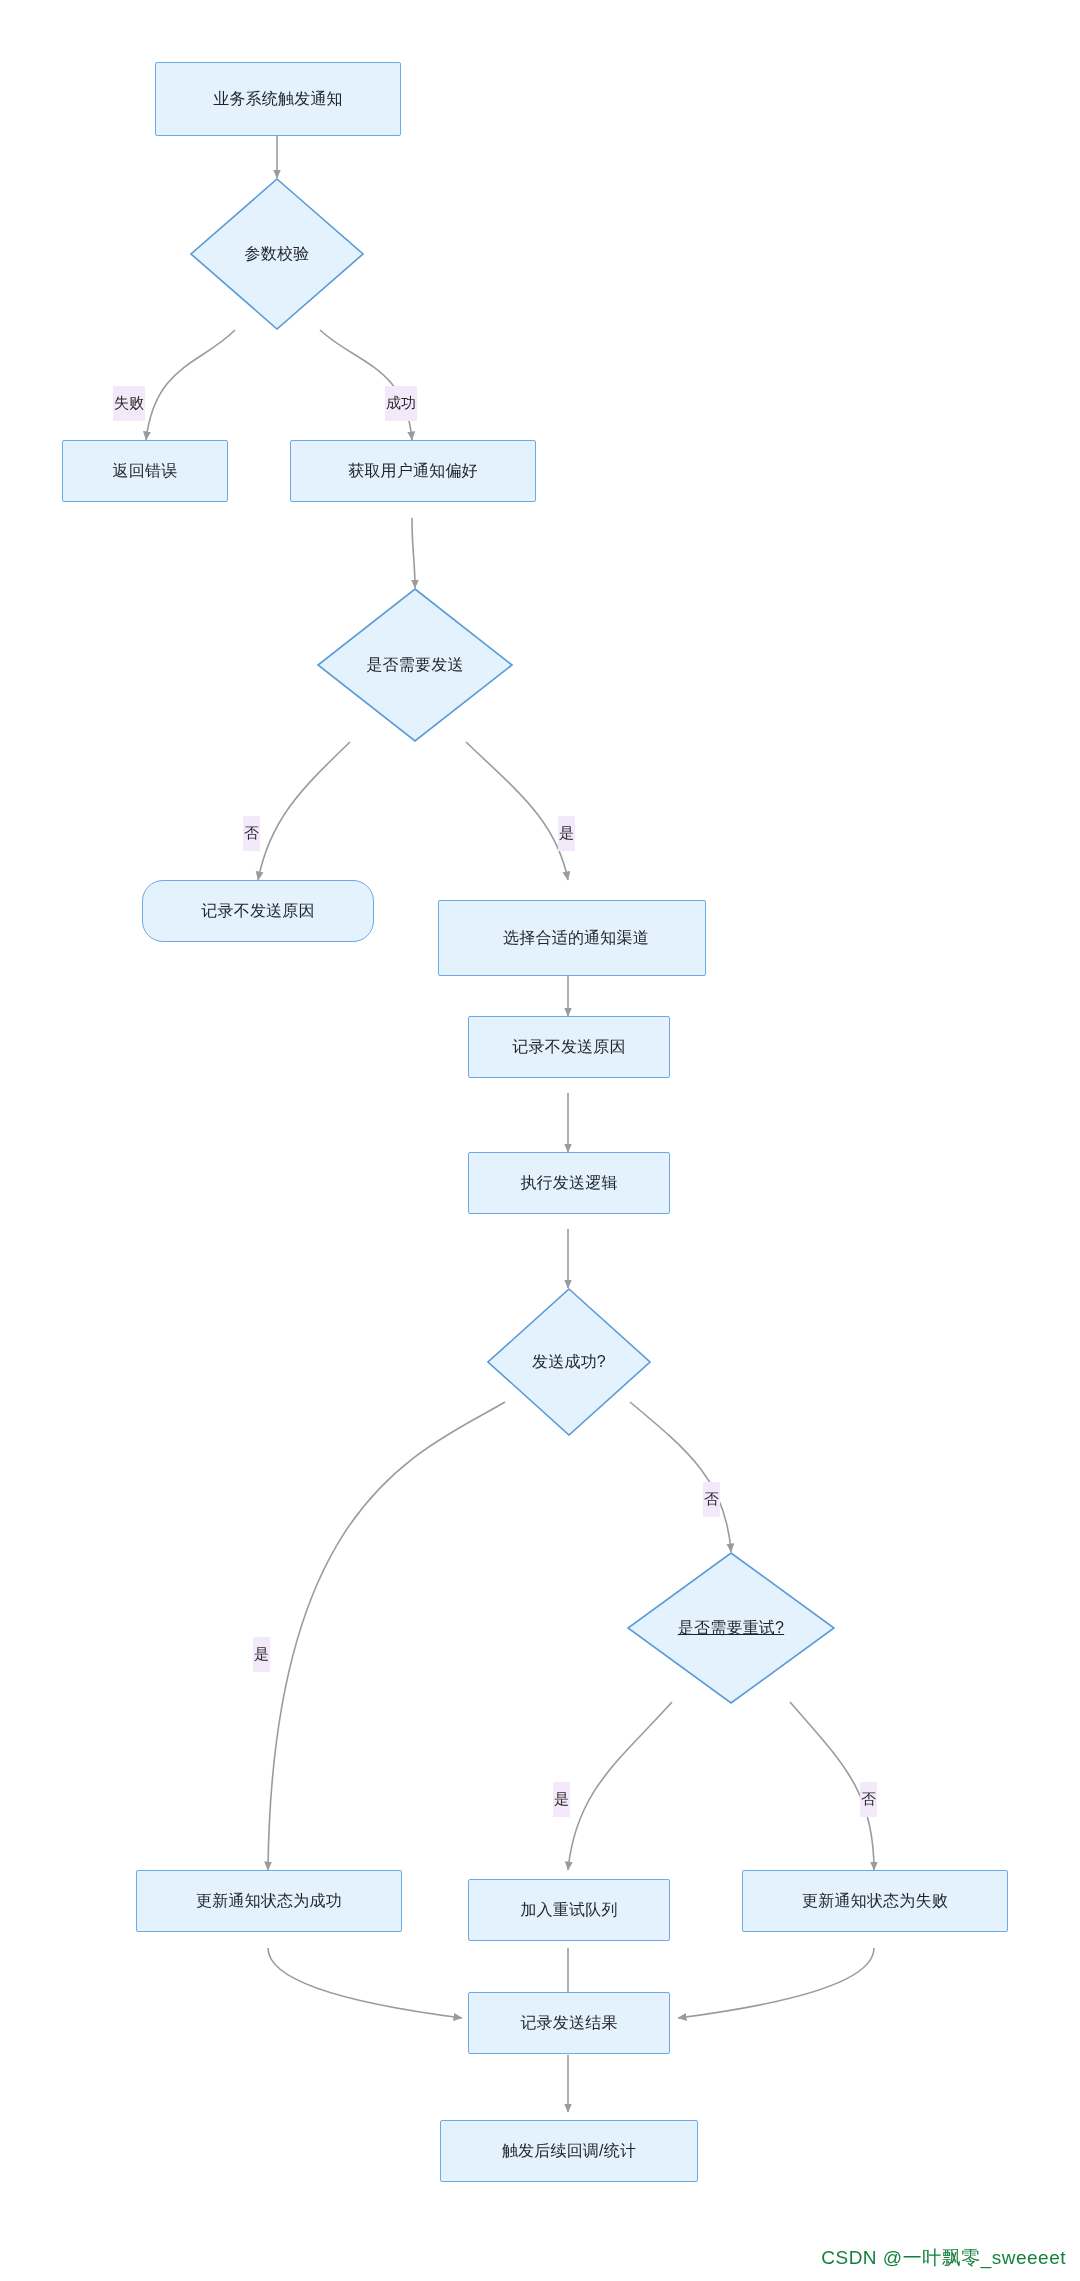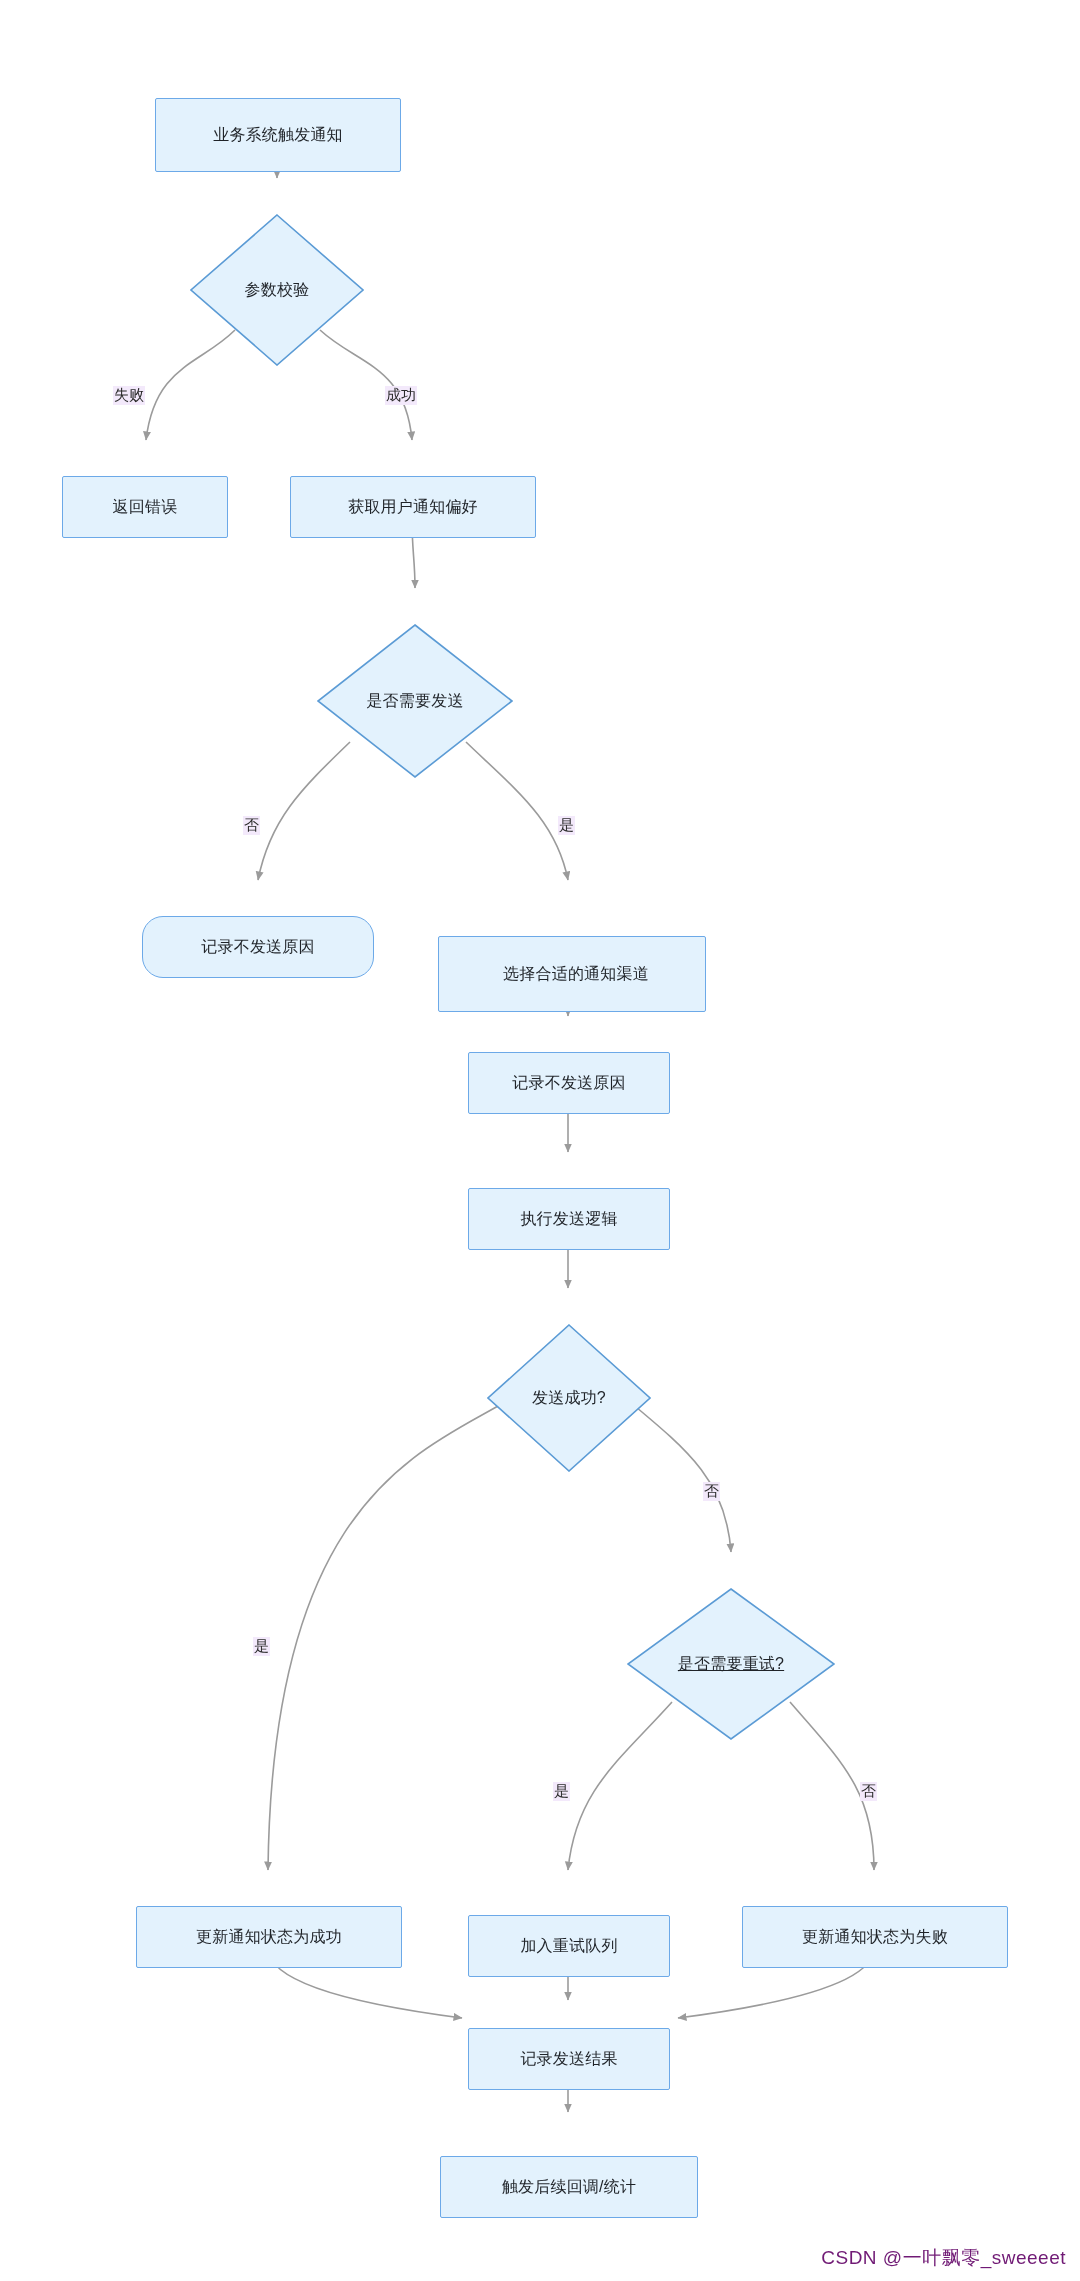--- a/index.html
+++ b/index.html
@@ -34,21 +34,20 @@
     position: absolute;
     box-sizing: border-box;
     display: flex;
     align-items: center;
     justify-content: center;
     text-align: center;
     color: #1f2328;
     font-size: 16px;
     line-height: 1.3;
     letter-spacing: 0.2px;
-    margin-top: 36px;
   }
   .node.process {
     background: #e3f2fd;
     border: 1.4px solid #6ca9e8;
     border-radius: 2px;
   }
   .node.decision {
     background: transparent;
     border: none;
   }
@@ -62,30 +61,30 @@
   .node.decision .dia-label {
     position: relative;
     z-index: 2;
     white-space: nowrap;
   }
   .edge-label {
     position: absolute;
     font-size: 15px;
     color: #2b2b2b;
     background: #f3e9fb;
-    padding: 0 1px;
+    padding: 8px 1px;
     line-height: 1.25;
     white-space: nowrap;
   }
   .watermark {
     position: absolute;
     right: 14px;
     bottom: 10px;
     font-size: 19px;
-    color: #701a75;
+    color: #15803d;
     letter-spacing: 0.5px;
     white-space: nowrap;
   }
 </style>
 </head>
 <body>
 
 <div id="canvas">
 
   <svg id="edges" viewBox="0 0 1080 2281">

